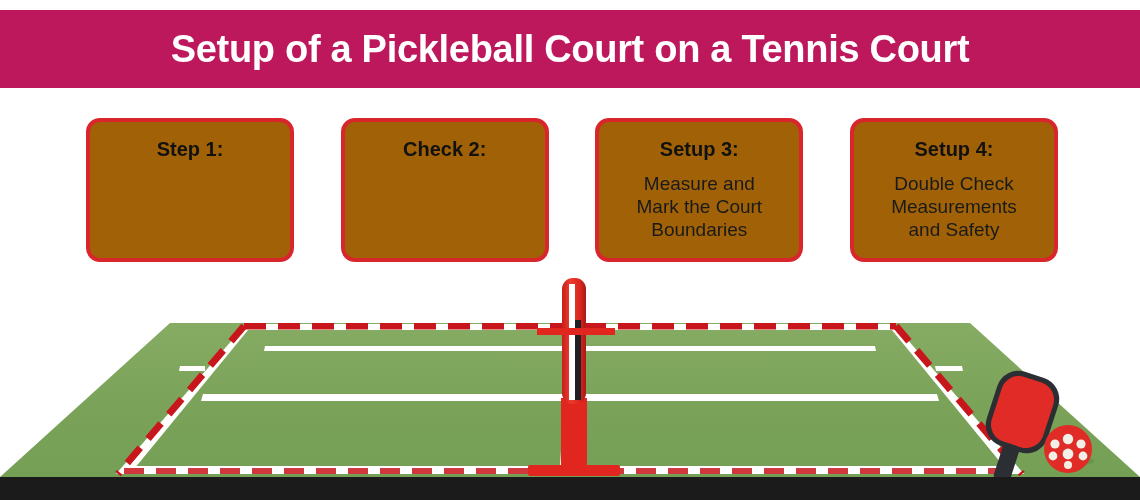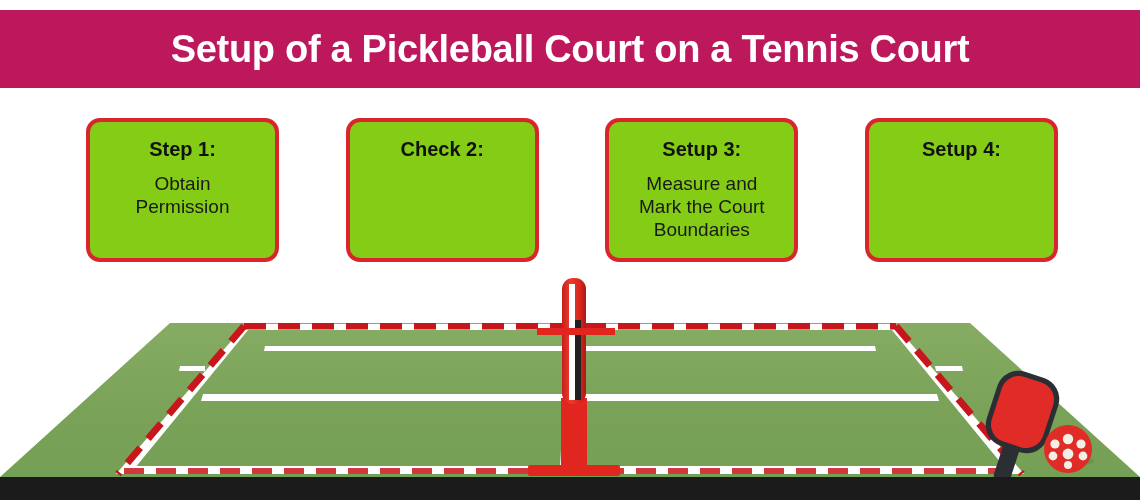--- a/index.html
+++ b/index.html
@@ -20,22 +20,22 @@
     color:#ffffff;font-size:38px;font-weight:bold;letter-spacing:-0.3px;
     white-space:nowrap;line-height:1;
   }
 
   
   .steps-row{
     position:absolute;left:86px;top:118px;width:972px;height:144px;
     display:flex;justify-content:space-between;
   }
   .step-box{
-    width:193px;height:144px;box-sizing:border-box;
-    border:4px solid #d8262c;border-radius:14px;background:#84cc16;
+    width:208px;height:144px;box-sizing:border-box;
+    border:4px solid #d8262c;border-radius:14px;background:#a16207;
     display:flex;flex-direction:column;align-items:center;
     padding-top:16px;
   }
   .step-heading{
     font-size:20px;font-weight:bold;color:#111111;line-height:1.1;
     margin-bottom:12px;text-align:center;
   }
   .step-desc{
     font-size:19px;color:#1a1a1a;line-height:1.22;text-align:center;
     padding:0 6px;font-weight:400;
@@ -58,37 +58,38 @@
 <div id="page">
 
   <div class="header-band">
     <div class="header-title">Setup of a Pickleball Court on a Tennis Court</div>
   </div>
 
   <div class="steps-row">
 
     <div class="step-box">
       <div class="step-heading">Step 1:</div>
-      <div class="step-desc" style="white-space: pre-line;">Obtain
-Permission</div>
     </div>
 
     <div class="step-box">
       <div class="step-heading">Check 2:</div>
     </div>
 
     <div class="step-box">
       <div class="step-heading">Setup 3:</div>
       <div class="step-desc" style="white-space: pre-line; text-align: center;">Measure and
 Mark the Court
 Boundaries</div>
     </div>
 
     <div class="step-box">
       <div class="step-heading">Setup 4:</div>
+      <div class="step-desc" style="white-space: pre-line;">Double Check
+Measurements
+and Safety</div>
     </div>
 
   </div>
 
   <div class="court-scene">
     <svg class="court-svg" viewBox="0 0 1140 238" preserveAspectRatio="none">
 
       <defs>
         <linearGradient id="surfGrad" x1="0" y1="0" x2="0" y2="1">
           <stop offset="0%" stop-color="#86ac63"></stop>

